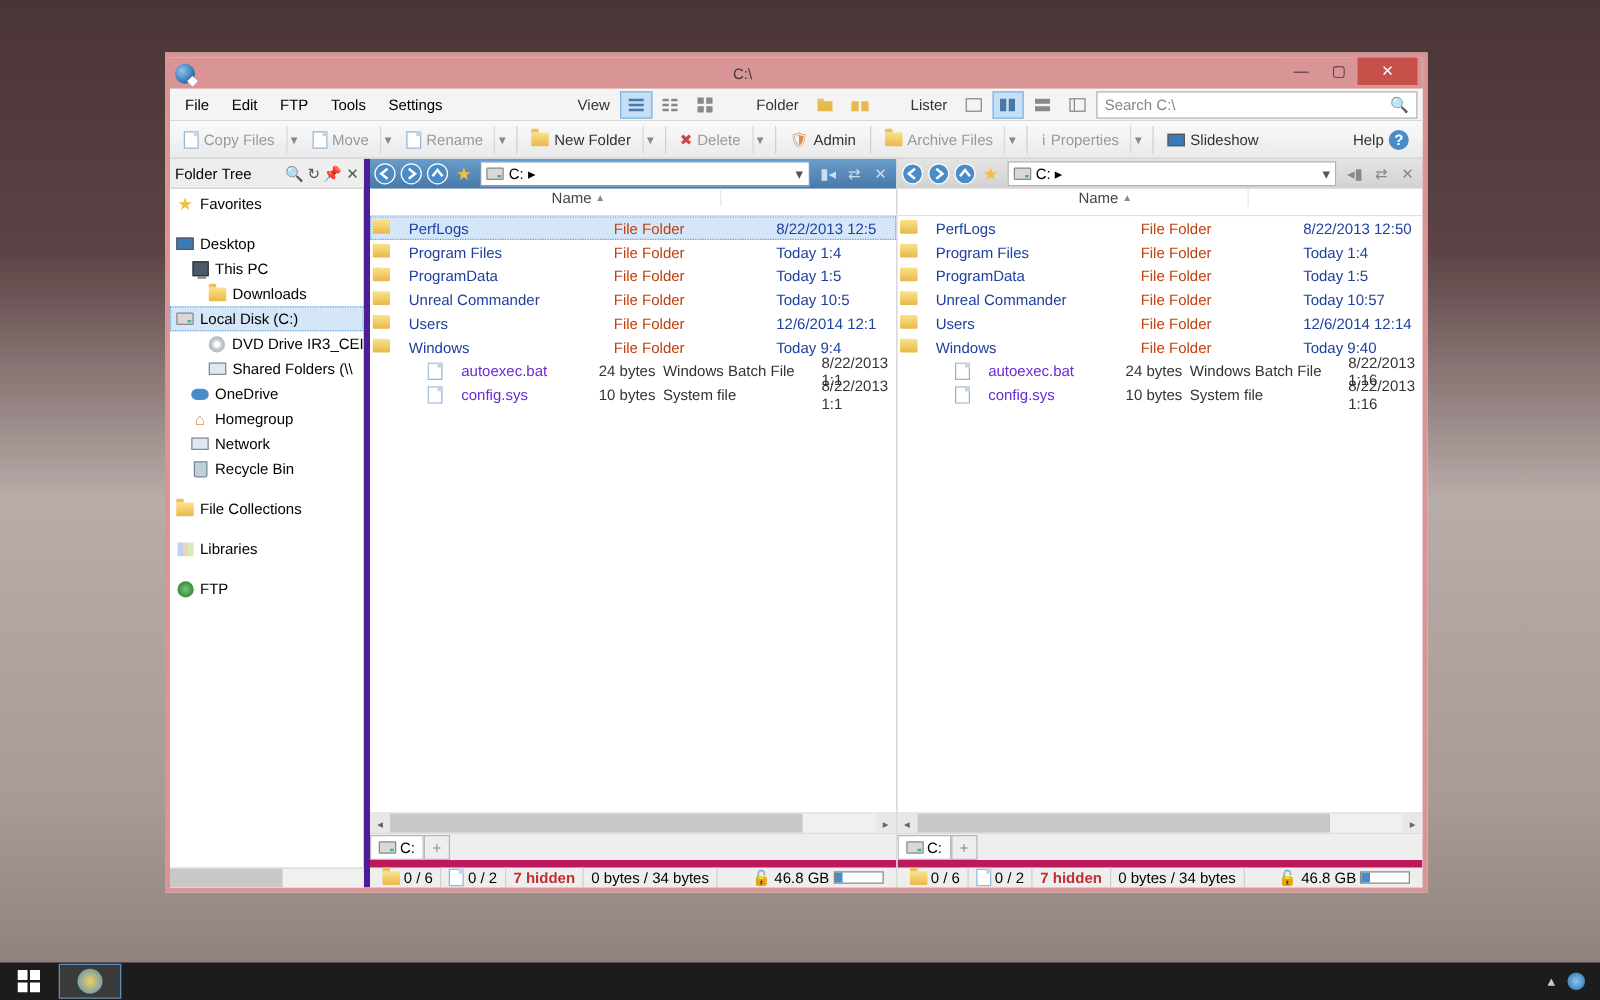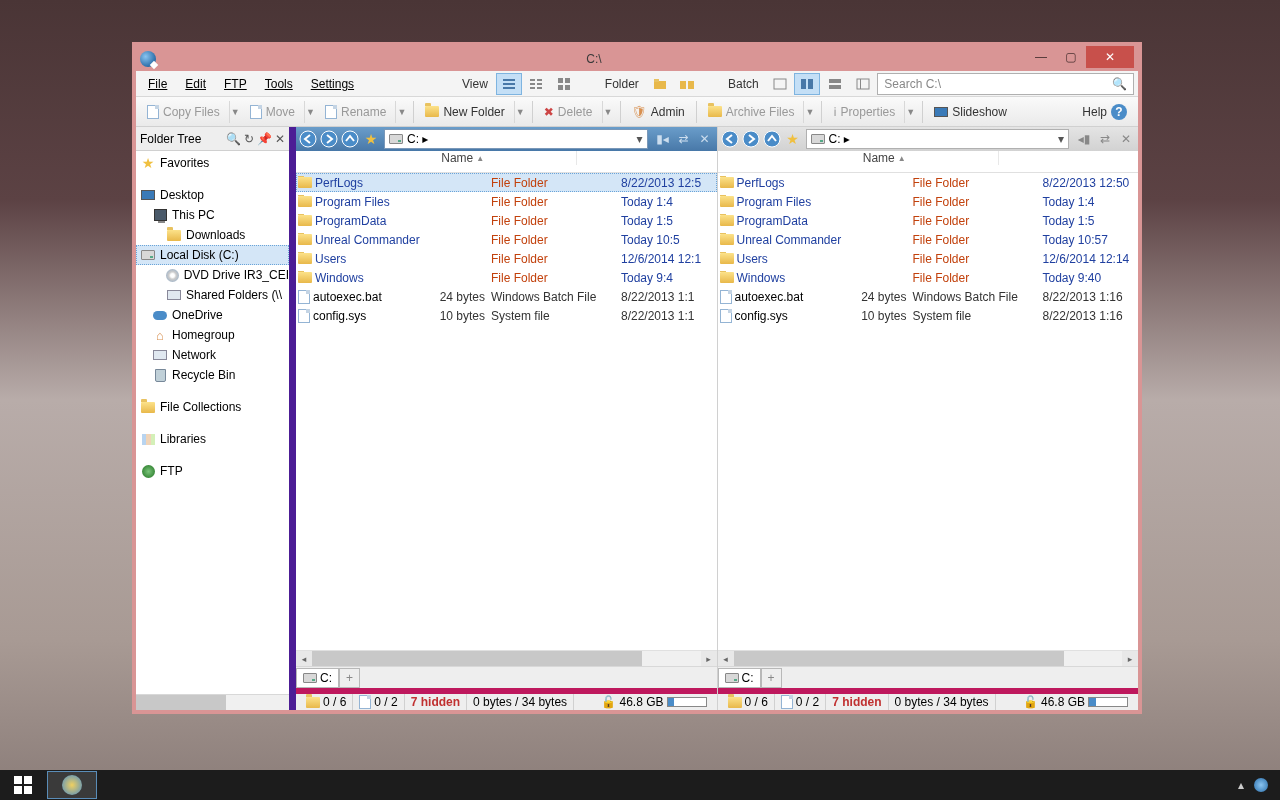--- a/index.html
+++ b/index.html
@@ -17,39 +17,39 @@
 .title-icon { width: 16px; height: 16px; background: radial-gradient(circle at 35% 35%, #8ac4f0 0%, #2a6da8 70%); border-radius: 50%; margin-right: 6px; position:relative; }
 .title-icon::after { content:""; position:absolute; right:-1px; bottom:-1px; width:6px; height:6px; background:#fff; transform:rotate(45deg);}
 .title-text { flex: 1; text-align: center; color: #3a3a3a; }
 .win-ctrls { display: flex; height: 22px; margin-top:-3px; }
 .win-ctrl { width: 30px; height: 22px; display: flex; align-items: center; justify-content: center; color: #4a3030;}
 .win-ctrl.close { background: #c8504b; color: #fff; width:48px; }
 .win-ctrl.max, .win-ctrl.min { background: #d99595; }
 
 
 .menubar { height: 26px; background: #f4f4f4; border-bottom: 1px solid #d8d8d8; display: flex; align-items: center; padding: 0 4px; gap: 2px; }
-.menu-item { padding: 3px 8px; cursor: default; text-decoration: underline; }
+.menu-item { padding: 3px 8px; cursor: default; }
 .menu-lbl { padding: 0 6px; color: #333; }
 .tb-btn { width: 26px; height: 22px; border: 1px solid transparent; display:flex; align-items:center; justify-content:center; background:#fff0; }
 .tb-btn.active { background: #c4dff6; border: 1px solid #7eb4e0; }
 .search-box { margin-left: auto; width: 260px; height: 22px; border: 1px solid #b0b0b0; background: #fff; display: flex; align-items: center; padding: 0 32px 0 6px; color: #888; position:relative; }
 .search-box .mag { position:absolute; right:6px; top:3px; color:#888; }
 
 
 .toolbar { height: 30px; background: linear-gradient(#fafafa,#eaeaea); border-bottom: 1px solid #d0d0d0; display: flex; align-items: center; padding: 0 6px; gap: 4px; }
 .tool-btn { height: 24px; display: flex; align-items: center; padding: 0 4px; border: 1px solid transparent; gap: 4px; color: #999; }
 .tool-btn.enabled { color: #333; }
 .tool-drop { width: 12px; text-align:center; color:#888; font-size:9px; border-left:1px solid #d8d8d8; height:22px; display:flex; align-items:center; justify-content:center;}
 .t-sep { width: 1px; height: 22px; background: #d0d0d0; margin: 0 2px; }
 
 
 .body { flex: 1; display: flex; overflow: hidden; }
 
 
-.tree-panel { width: 160px; background: #fff; border-right: 7px solid #4c1d95; display: flex; flex-direction: column; }
+.tree-panel { width: 160px; background: #fff; border-right: 5px solid #4c1d95; display: flex; flex-direction: column; }
 .tree-hdr { height: 24px; background: #eee; border-bottom: 1px solid #d0d0d0; display: flex; align-items: center; padding: 0 4px; }
 .tree-hdr-ctrls { margin-left: auto; display: flex; gap: 3px; color: #555; }
 .tree-body { flex: 1; padding: 2px 0; overflow: hidden; }
 .tree-row { height: 20px; display: flex; align-items: center; padding-left: 4px; white-space: nowrap; gap: 4px; }
 .tree-row.sel { background: #d4e6f7; border: 1px dotted #6aa4d8; padding-left:3px; }
 .tree-row .ico { width: 16px; height: 16px; display:inline-flex; align-items:center; justify-content:center; }
 .tree-scroll { height: 16px; background: #f0f0f0; border-top: 1px solid #d8d8d8; position: relative; }
 .tree-scroll .thumb { position:absolute; left:0; top:0; bottom:0; width:90px; background:#c8c8c8; }
 .tree-blank { height: 12px; }
 
@@ -67,22 +67,22 @@
 
 .col-hdr { height: 22px; background: #fff; border-bottom: 1px solid #e0e0e0; display: flex; align-items: center; flex-direction: column; }
 .col { padding: 0 6px; border-right: 1px solid #e8e8e8; height: 100%; display: flex; align-items: center; color: #444; gap:3px; }
 .col.name { width: 142px; } .col.size { width: 55px; justify-content:flex-end;margin-top:22px; } .col.type { width: 130px; } .col.mod { flex:1; }
 .sort-arr { color:#888; font-size:8px; }
 
 
 .files { flex: 1; background: #fff; overflow: hidden; }
 .file-row { height: 19px; display: flex; align-items: center; padding: 0 2px; }
 .file-row.sel { background: #d4e6f7; border: 1px dotted #6aa4d8; padding:0 1px; }
-.file-row .fname { width: 138px; display: flex; align-items: center; gap: 3px; color: #2040a0; overflow:hidden; }
-.file-row .fname.plain { color: #000000; }
+.file-row .fname { width: 138px; display: flex; align-items: flex-start; gap: 15px; color: #2040a0; overflow:hidden; }
+.file-row .fname.plain { color: #6d28d9; margin-left: 44px; }
 .file-row .fsize { width: 55px; text-align: right; padding-right: 6px; color: #333; }
 .file-row .ftype { width: 130px; color: #333; }
 .file-row .ftype.link { color: #c2410c; }
 .file-row .fmod { flex:1; color: #333; text-align:left; padding-right:4px; }
 .file-row .fmod.link { color: #2040a0; }
 .hscroll { height: 16px; background: #f0f0f0; border-top: 1px solid #e0e0e0; position:relative; }
 .hscroll .lbtn, .hscroll .rbtn { position:absolute; top:0; bottom:0; width:16px; background:#e8e8e8; display:flex; align-items:center; justify-content:center; color:#666; font-size:9px;}
 .hscroll .lbtn{left:0} .hscroll .rbtn{right:0}
 .hscroll .thumb { position:absolute; left:16px; top:0; bottom:0; width:330px; background:#c8c8c8; }
 
@@ -176,21 +176,21 @@
           <rect x="1" y="1" width="5" height="3" fill="#e8c260"></rect>
         </svg>
       </div>
     <div class="tb-btn">
         <svg width="14" height="12">
           <rect x="0" y="3" width="6" height="8" fill="#e8b84a"></rect>
           <rect x="8" y="3" width="6" height="8" fill="#e8b84a"></rect>
         </svg>
       </div>
     <div style="flex:0 0 18px"></div>
-    <span class="menu-lbl">Batch</span>
+    <span class="menu-lbl">Lister</span>
     <div class="tb-btn">
         <svg width="14" height="12">
           <rect x="1" y="1" width="12" height="10" fill="none" stroke="#888"></rect>
         </svg>
       </div>
     <div class="tb-btn active">
         <svg width="14" height="12">
           <rect x="1" y="1" width="5" height="10" fill="#4878a8"></rect>
           <rect x="8" y="1" width="5" height="10" fill="#4878a8"></rect>
         </svg>

